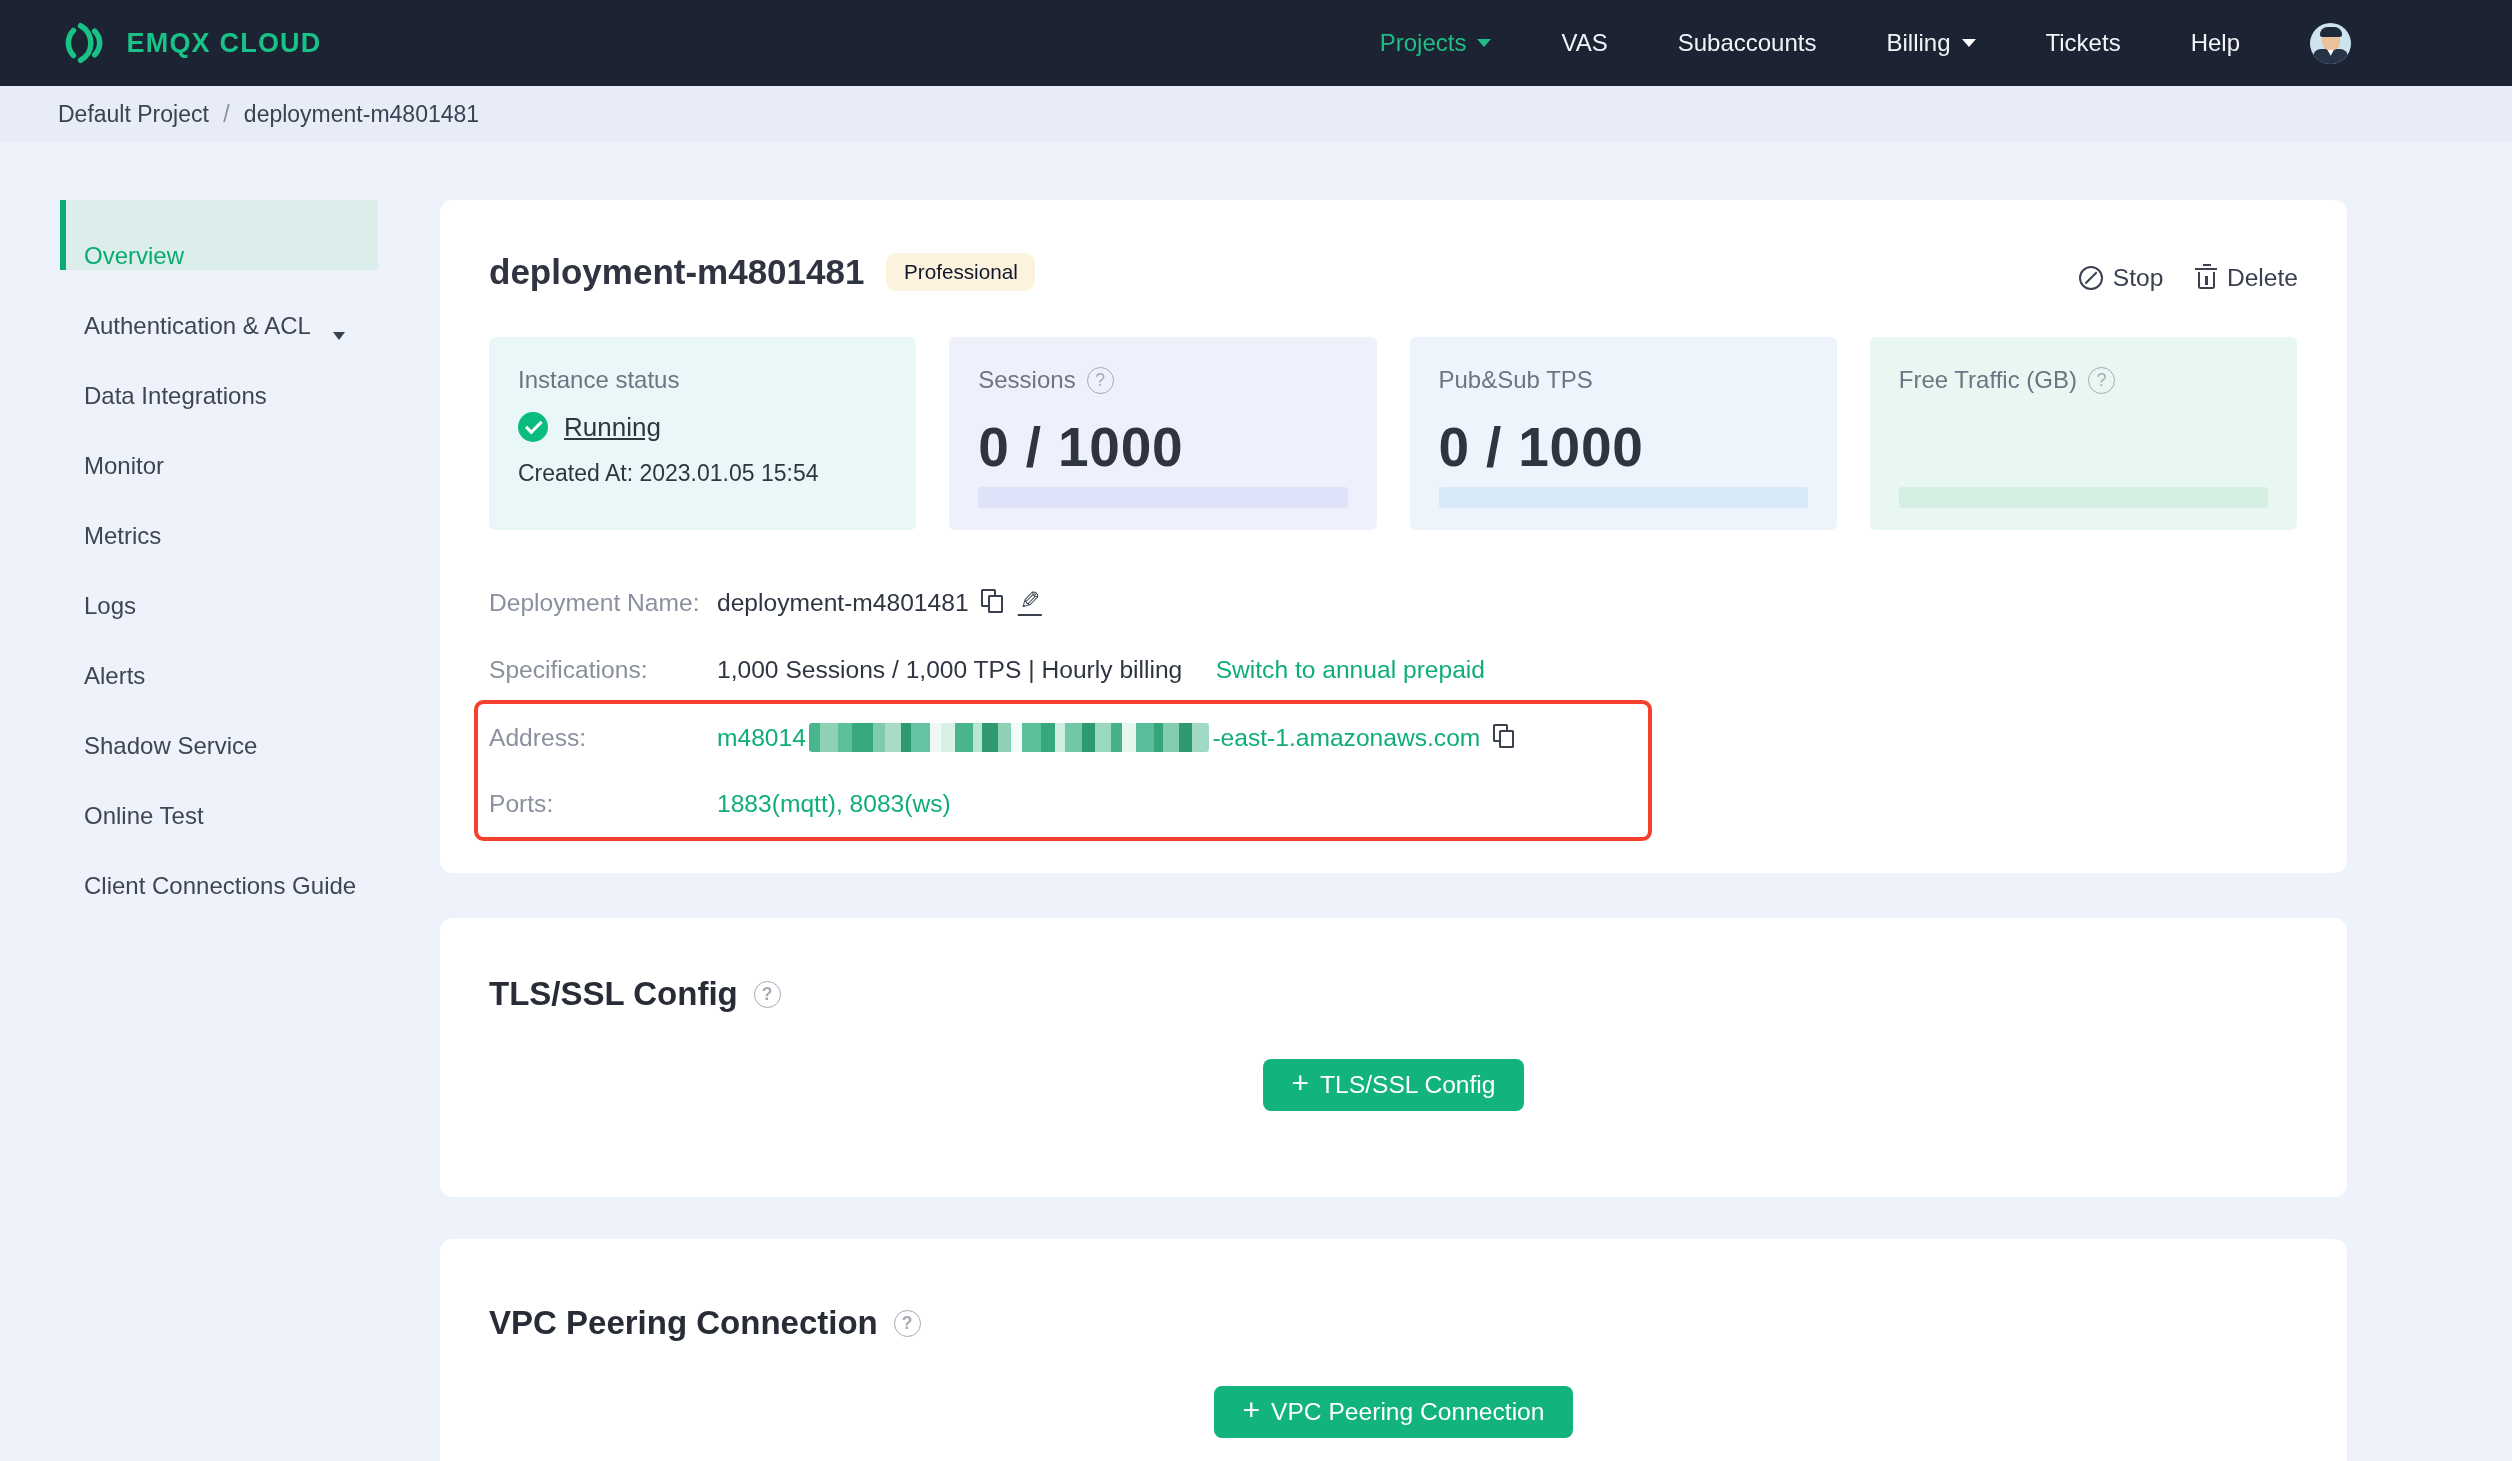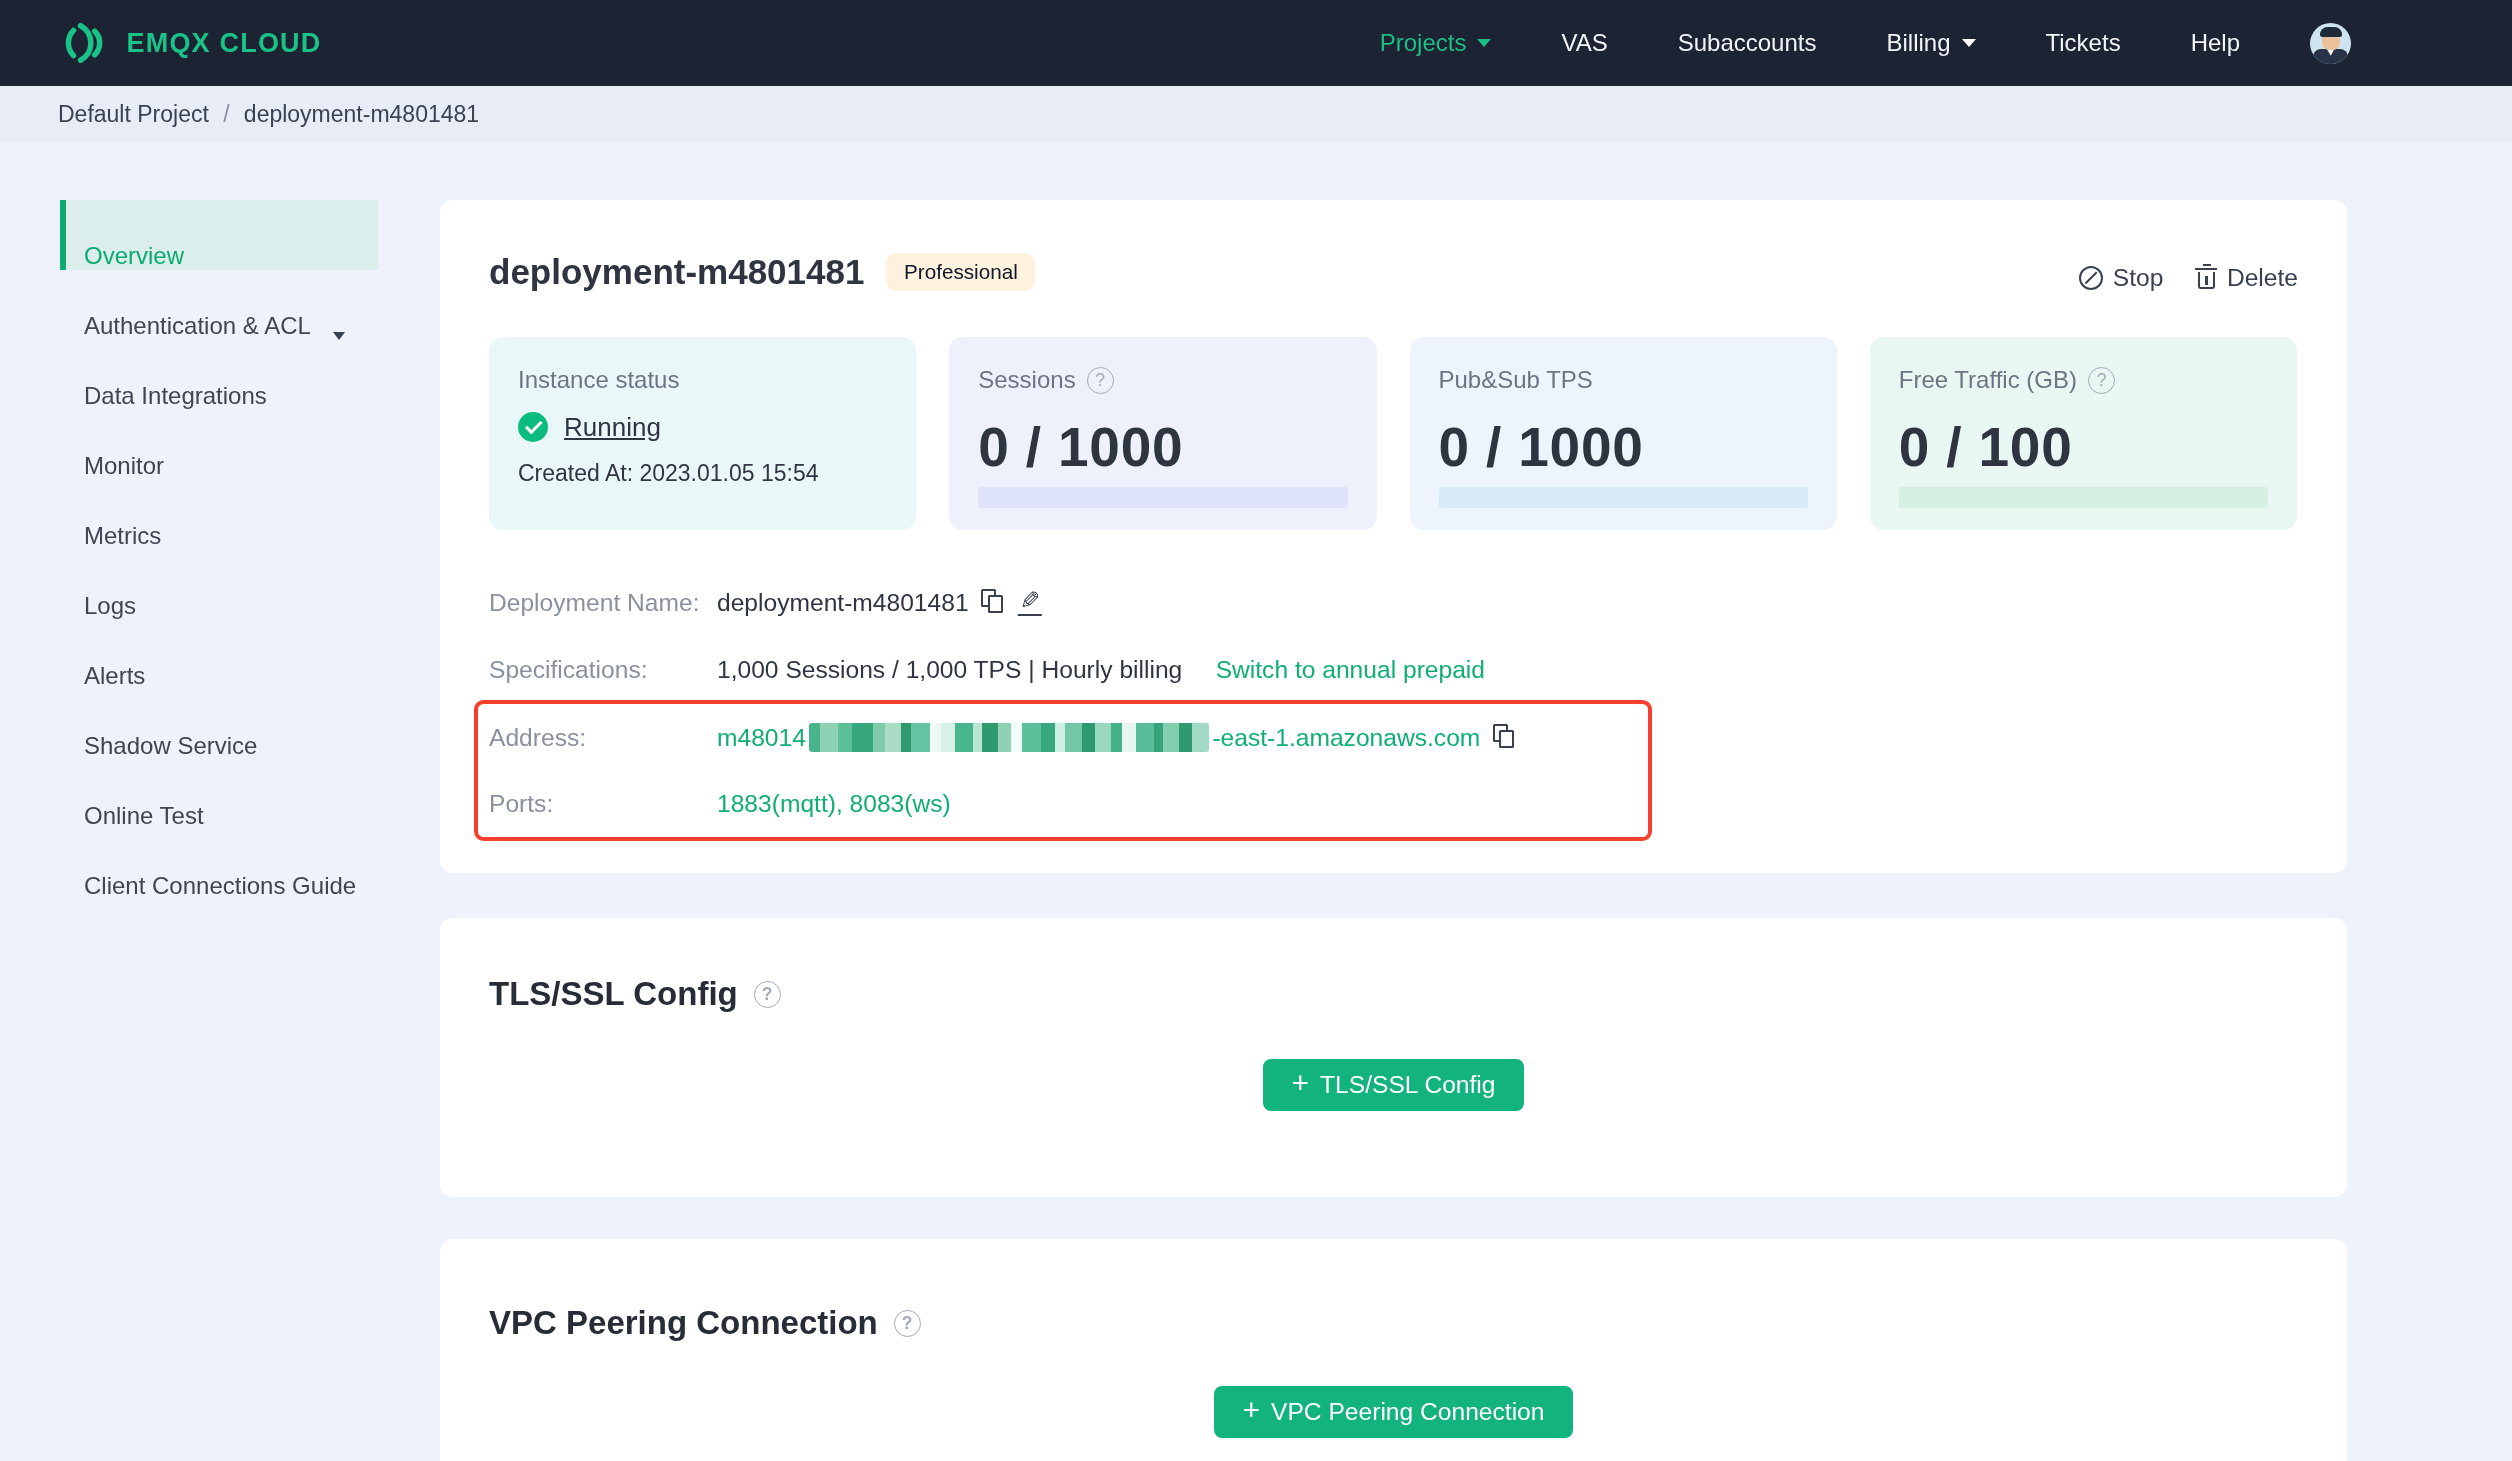--- a/index.html
+++ b/index.html
@@ -54,21 +54,21 @@
   .stop-ic::after { content:""; position:absolute; left:8.7px; top:1.6px; width:2.4px; height:16px; background:#3a4050; transform:rotate(45deg); }
   .trash-ic { width:22px; height:25.4px; position:relative; display:inline-block; }
   .trash-ic .lid { position:absolute; top:2.4px; left:0; width:22px; height:2.4px; background:#3a4050; }
   .trash-ic .handle { position:absolute; top:-1.6px; left:7.2px; width:8px; height:2.4px; background:#3a4050; }
   .trash-ic .bin { position:absolute; top:6.4px; left:2.4px; width:17.5px; height:17.5px; border:2.4px solid #3a4050; border-top-width:0; border-radius:0 0 2.4px 2.4px; }
   .trash-ic .line { position:absolute; top:10.3px; left:10px; width:2.4px; height:9.5px; background:#3a4050; }
 
   
   .stats { position:absolute; left:49px; top:137px; width:1808px; height:193px;
            display:grid; grid-template-columns:repeat(4,1fr); gap:33px; }
-  .stat { border-radius:14px; padding:29px; position:relative; }
+  .stat { border-radius:6px; padding:29px; position:relative; }
   .stat.instance { background:#e9f7f8; }
   .stat.sessions { background:#eef0fb; }
   .stat.tps { background:#edf4fc; }
   .stat.traffic { background:#e8f7f1; }
   .stat-label { font-size:24px; color:#6d7483; display:flex; align-items:center; gap:11px; }
   .stat-value { font-size:55px; font-weight:700; color:#2e3440; margin-top:20.7px; letter-spacing:0.8px; }
   .bar { position:absolute; left:29px; right:29px; bottom:22px; height:20.7px; border-radius:3.2px; }
   .sessions .bar { background:#dfe3f9; } .tps .bar { background:#d8eaf8; } .traffic .bar { background:#d5efe3; }
   .run-row { display:flex; align-items:center; gap:16px; margin-top:17.5px; font-size:26px; color:#2f3542;text-decoration:underline; }
   .check-ic { width:30px; height:30px; border-radius:50%; background:#0abd7e; position:relative; display:inline-block; }
@@ -231,21 +231,20 @@
         <span>Pub&amp;Sub TPS</span>
       </div>
       <div class="stat-value">0 / 1000</div>
       <div class="bar"></div>
     </div>
     <div class="stat traffic">
       <div class="stat-label">
         <span>Free Traffic (GB)</span>
         <span class="qicon">?</span>
       </div>
-      <div class="stat-value">0 / 100</div>
       <div class="bar"></div>
     </div>
   </div>
 
   <div class="info-row" style="top:385px;">
     <span class="info-label">Deployment Name:</span>
     <span class="info-value">
       <span>deployment-m4801481</span>
       <span class="copy-ic">
           <span class="back"></span>

